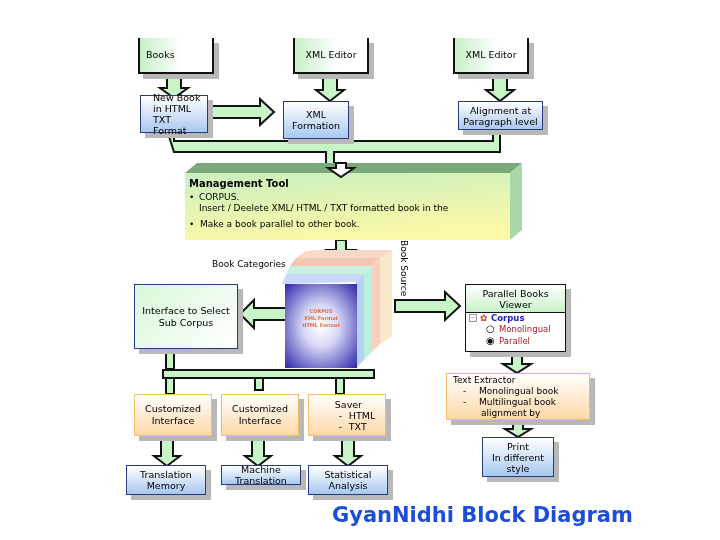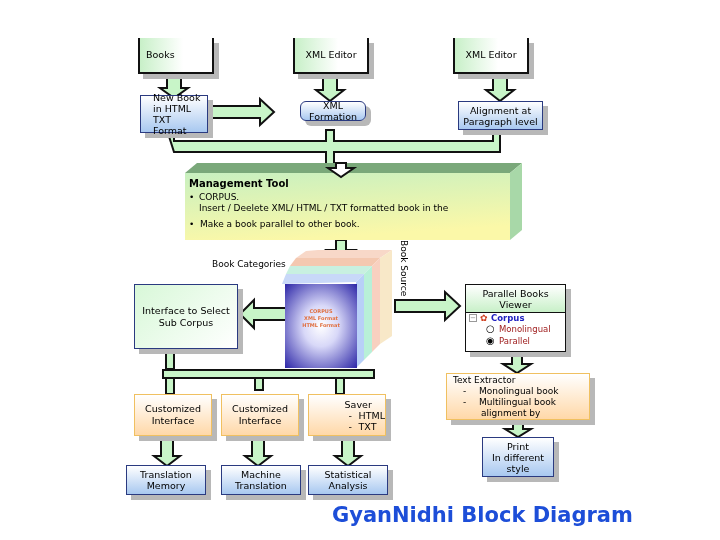--- a/index.html
+++ b/index.html
@@ -66,21 +66,21 @@
   <span class="txt">XML Editor</span>
 </div>
 
 <div class="abs shadow blue" style="left:140px;top:95px;width:68px;height:38px;justify-content:flex-start;text-align:left;padding-left:12px;">
   <div class="txt" style="line-height:11px;">
     <div>New Book</div>
     <div>in HTML</div>
     <div>TXT Format</div>
   </div>
 </div>
-<div class="abs shadow blue" style="left:300px;top:101px;width:66px;height:20px;border-radius:6px;">
+<div class="abs shadow blue" style="left:283px;top:101px;width:66px;height:38px;">
   <div class="txt" style="line-height:11px;">
     <div>XML</div>
     <div>Formation</div>
   </div>
 </div>
 <div class="abs shadow blue" style="left:458px;top:101px;width:85px;height:29px;">
   <div class="txt" style="line-height:11px;">
     <div>Alignment at</div>
     <div>Paragraph level</div>
   </div>
@@ -195,41 +195,41 @@
     <div>Customized</div>
     <div>Interface</div>
   </div>
 </div>
 <div class="abs shadow orange" style="left:221px;top:394px;width:78px;height:42px;">
   <div class="txt">
     <div>Customized</div>
     <div>Interface</div>
   </div>
 </div>
-<div class="abs shadow orange" style="left:308px;top:394px;width:78px;height:42px;justify-content:flex-end;text-align:left;padding-left:16px;">
+<div class="abs shadow orange" style="left:308px;top:394px;width:78px;height:42px;justify-content:center;text-align:left;padding-left:16px;">
   <div class="txt" style="line-height:11px;">
     <div>Saver</div>
     <div style="display:flex;">
         <span style="width:14px;padding-left:4px;box-sizing:border-box;">-</span>
         <span>HTML</span>
       </div>
     <div style="display:flex;">
         <span style="width:14px;padding-left:4px;box-sizing:border-box;">-</span>
         <span>TXT</span>
       </div>
   </div>
 </div>
 
 <div class="abs shadow blue" style="left:126px;top:465px;width:80px;height:30px;">
   <div class="txt" style="line-height:11px;">
     <div>Translation</div>
     <div>Memory</div>
   </div>
 </div>
-<div class="abs shadow blue" style="left:221px;top:465px;width:80px;height:30px;">
+<div class="abs shadow blue" style="left:221px;top:465px;width:80px;height:20px;">
   <div class="txt" style="line-height:11px;">
     <div>Machine</div>
     <div>Translation</div>
   </div>
 </div>
 <div class="abs shadow blue" style="left:308px;top:465px;width:80px;height:30px;">
   <div class="txt" style="line-height:11px;">
     <div>Statistical</div>
     <div>Analysis</div>
   </div>

